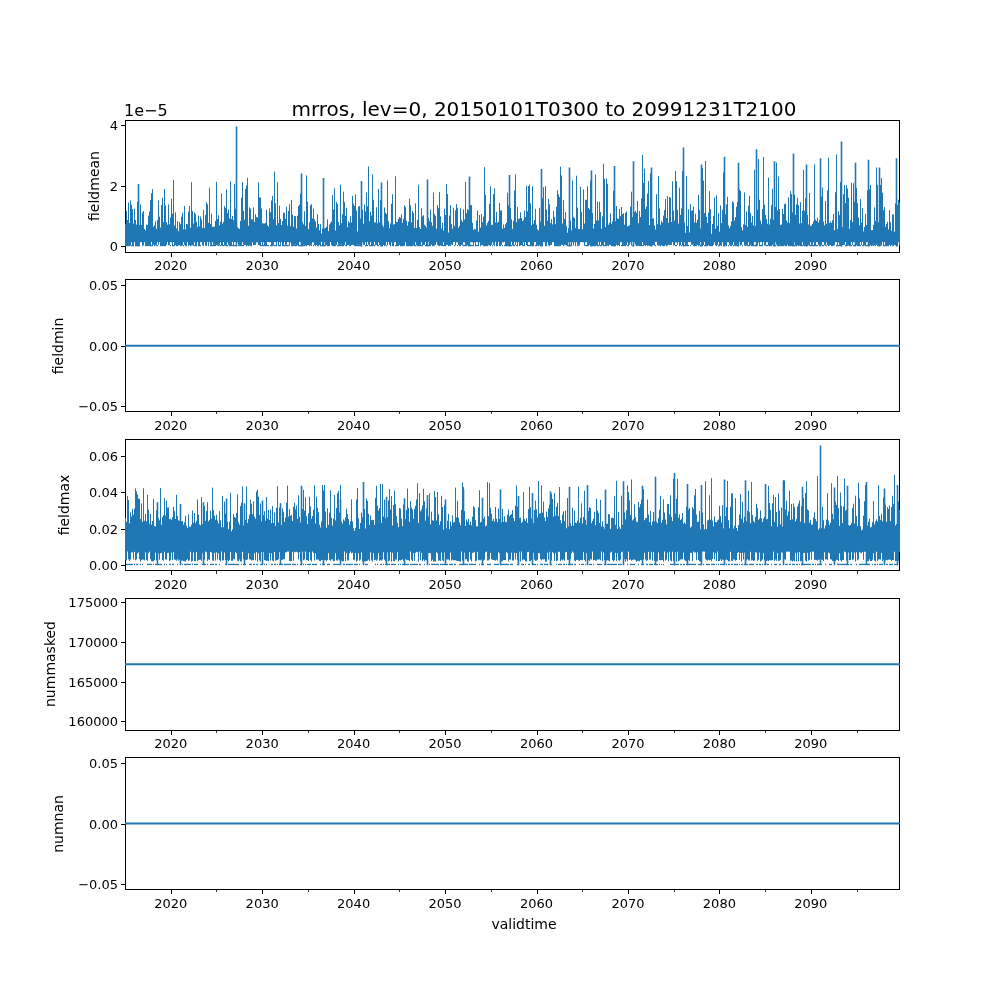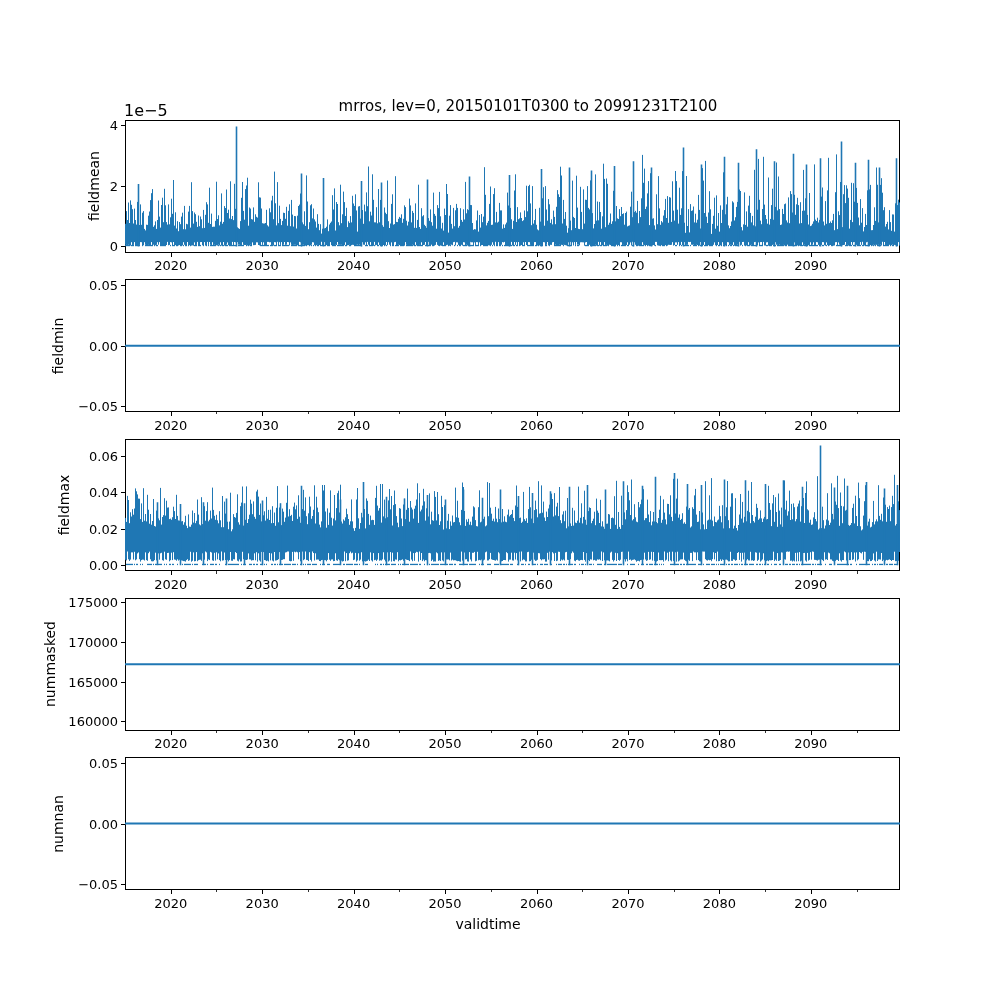--- a/index.html
+++ b/index.html
@@ -3,26 +3,26 @@
 <meta charset="utf-8">
 <style>
   html,body{margin:0;padding:0;background:#fff;}
   #figure{
     position:relative;width:1000px;height:1000px;background:#ffffff;
     font-family:"DejaVu Sans","Liberation Sans",sans-serif;color:#000;
     overflow:hidden;
   }
   #plot-svg{position:absolute;left:0;top:0;}
   .fig-title{
-    position:absolute;left:528px;top:97px;transform:translateX(-50%);
-    font-size:15px;white-space:nowrap;
+    position:absolute;left:544px;top:97px;transform:translateX(-50%);
+    font-size:20px;white-space:nowrap;
   }
   .offset-text{position:absolute;left:124px;top:101px;font-size:16px;}
   .x-label{
-    position:absolute;left:488px;top:916px;transform:translateX(-50%);
+    position:absolute;left:524px;top:916px;transform:translateX(-50%);
     font-size:14px;
   }
   .y-label{
     position:absolute;font-size:14px;white-space:nowrap;
     transform:translate(-50%,-50%) rotate(-90deg);
   }
   svg text{font-family:"DejaVu Sans","Liberation Sans",sans-serif;fill:#000;}
 </style>
 </head>
 <body>

